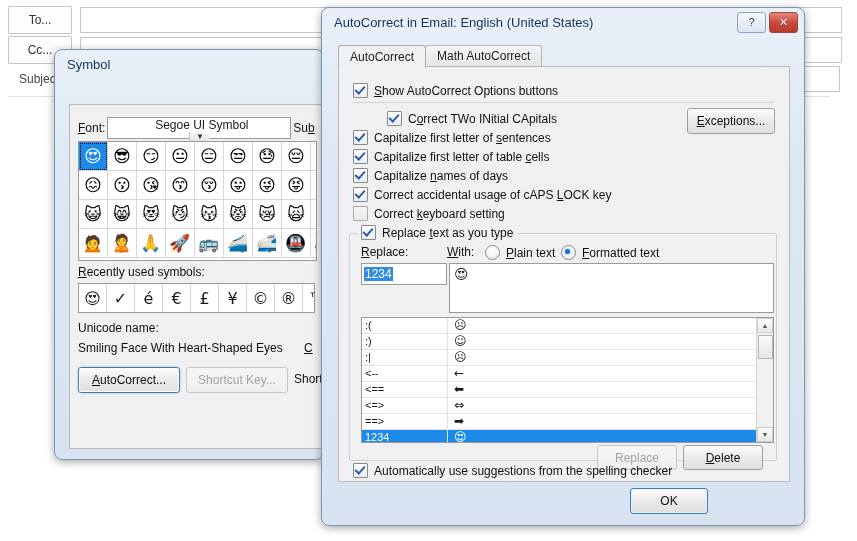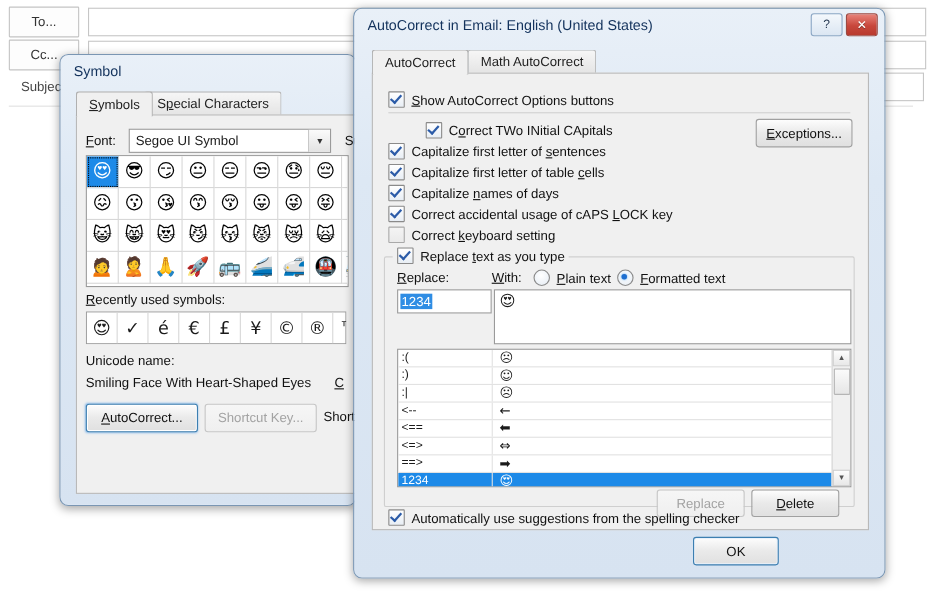--- a/index.html
+++ b/index.html
@@ -90,21 +90,21 @@
         height:15px;line-height:15px;box-sizing:border-box;}
   .lvc2{flex:1;padding-left:6px;overflow:hidden;white-space:nowrap;height:15px;line-height:15px;
         font-family:"DejaVu Sans",sans-serif;font-size:12px;}
 
   .sbar{position:absolute;right:0;top:0;bottom:0;width:16px;background:#f0f0f0;border-left:1px solid #d4d4d4;}
   .sbtn{height:15px;display:flex;align-items:center;justify-content:center;font-size:7px;color:#555;
     background:linear-gradient(to bottom,#fdfdfd,#e8e8e8);border:1px solid #cfcfcf;box-sizing:border-box;}
   .sthumb{position:absolute;left:1px;width:13px;height:22px;border:1px solid #b5b5b5;border-radius:1px;
     background:linear-gradient(to bottom,#fbfbfb,#e6e6e6);}
 
-  .combo{border:1px solid #9a9a9a;background:#fff;display:flex;align-items:center;}
+  .combo{border:1px solid #9a9a9a;background:#fff;display:flex;align-items:center;flex-direction:column;}
   .combo .txt{flex:1;padding-left:5px;font-size:12px;}
   .combo .arw{width:19px;height:100%;border-left:1px solid #c8c8c8;
     background:linear-gradient(to bottom,#fbfbfb,#e3e3e3);display:flex;align-items:center;justify-content:center;
     font-size:8px;color:#333;}
 
   .sel-text{background:#2f8de4;color:#fff;}
   .lbl{font-size:12px;color:#111;white-space:nowrap;}
 </style>
 </head>
 <body>
@@ -128,32 +128,24 @@
 
   <div style="position:absolute;left:8px;top:96px;width:822px;height:1px;background:#e0e0e0;"></div>
 </div>
 
 <div class="dialog" style="left:54px;top:49px;width:268px;height:409px;">
 
   <div class="dlg-title">
     <span class="t">Symbol</span>
   </div>
 
-  <div style="position:absolute;left:14px;top:33px;width:246px;height:22px;">
-    <div class="tab active" style="left:0px;">
-      <u class="acc">S</u>ymbols
-    </div>
-    <div class="tab" style="left:62px;">
-      S<u class="acc">p</u>ecial Characters
-    </div>
-  </div>
 
   <div class="tabpanel" style="left:14px;top:54px;width:253px;height:343px;">
 
-    <div style="position:absolute;left:8px;top:12px;display:flex;align-items:center;gap:12px;">
+    <div style="position:absolute;left:8px;top:12px;display:flex;align-items:center;gap:2px;">
       <span class="lbl"><u class="acc">F</u>ont:</span>
       <div class="combo" style="width:182px;height:20px;">
         <span class="txt">Segoe UI Symbol</span>
         <span class="arw">▼</span>
       </div>
       <span class="lbl">Su<u class="acc">b</u></span>
     </div>
 
     <div class="field" style="position:absolute;left:8px;top:36px;width:237px;height:118px;overflow:hidden;">
       <div class="symgrid" id="symgrid">

